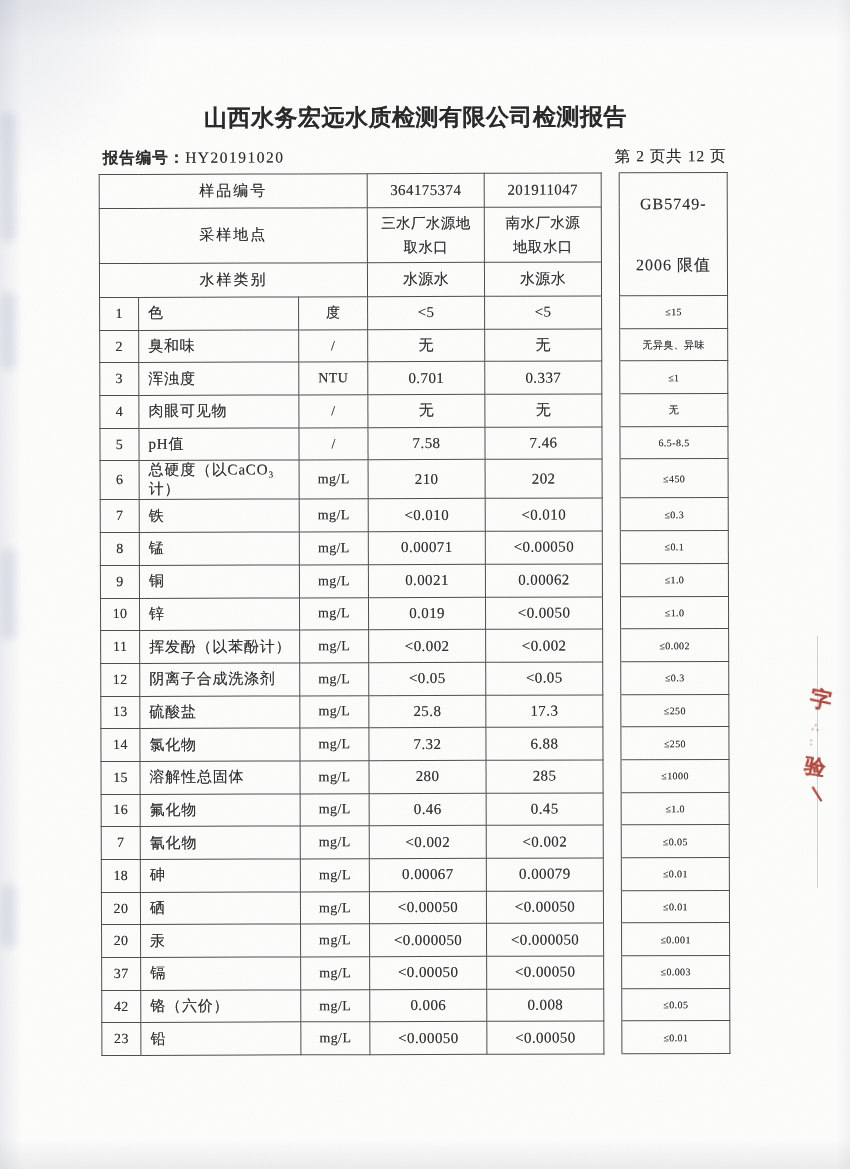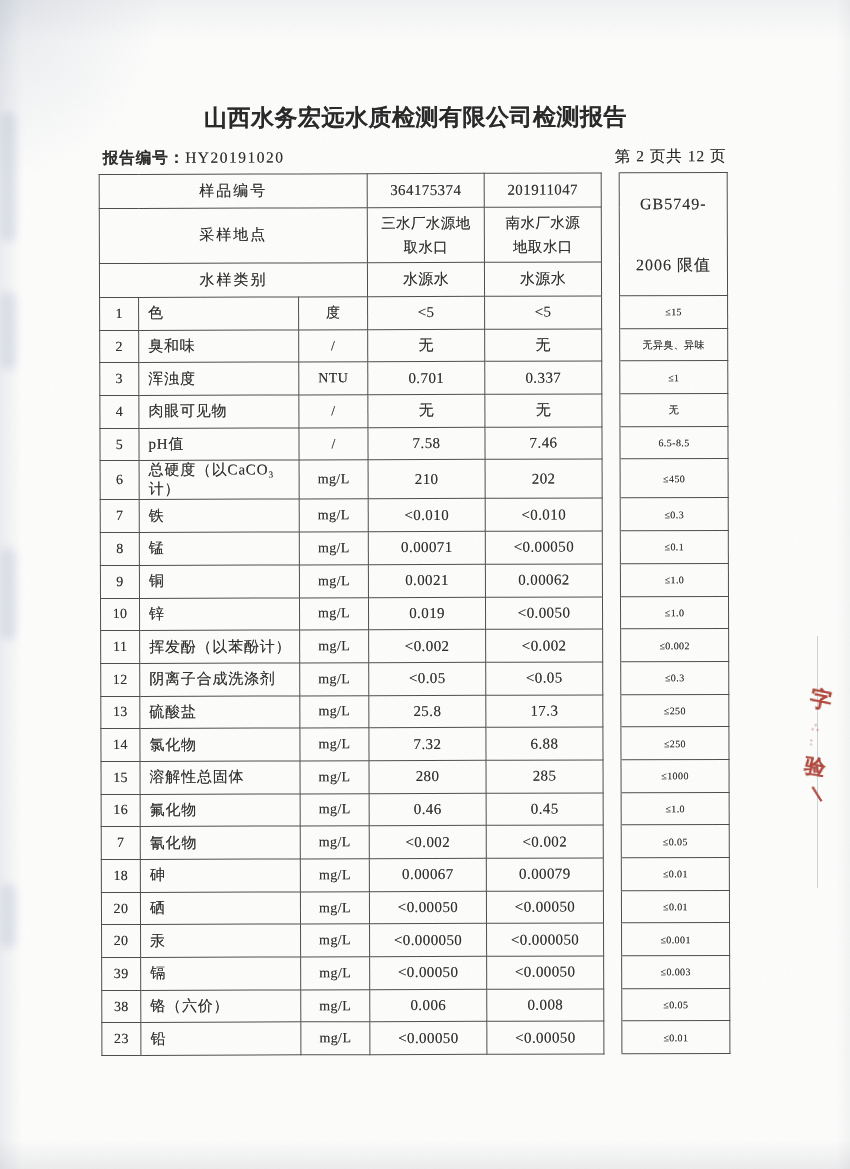--- a/index.html
+++ b/index.html
@@ -350,30 +350,30 @@
         <tr class="datarow">
           <td class="c-no">20</td>
           <td class="c-param">汞</td>
           <td class="c-unit">mg/L</td>
           <td class="c-val">&lt;0.000050</td>
           <td class="c-val">&lt;0.000050</td>
           <td class="c-gap"></td>
           <td class="c-limit">≤0.001</td>
         </tr>
         <tr class="datarow">
-          <td class="c-no">39</td>
+          <td class="c-no">37</td>
           <td class="c-param">镉</td>
           <td class="c-unit">mg/L</td>
           <td class="c-val">&lt;0.00050</td>
           <td class="c-val">&lt;0.00050</td>
           <td class="c-gap"></td>
           <td class="c-limit">≤0.003</td>
         </tr>
         <tr class="datarow">
-          <td class="c-no">38</td>
+          <td class="c-no">42</td>
           <td class="c-param">铬（六价）</td>
           <td class="c-unit">mg/L</td>
           <td class="c-val">0.006</td>
           <td class="c-val">0.008</td>
           <td class="c-gap"></td>
           <td class="c-limit">≤0.05</td>
         </tr>
         <tr class="datarow">
           <td class="c-no">23</td>
           <td class="c-param">铅</td>

